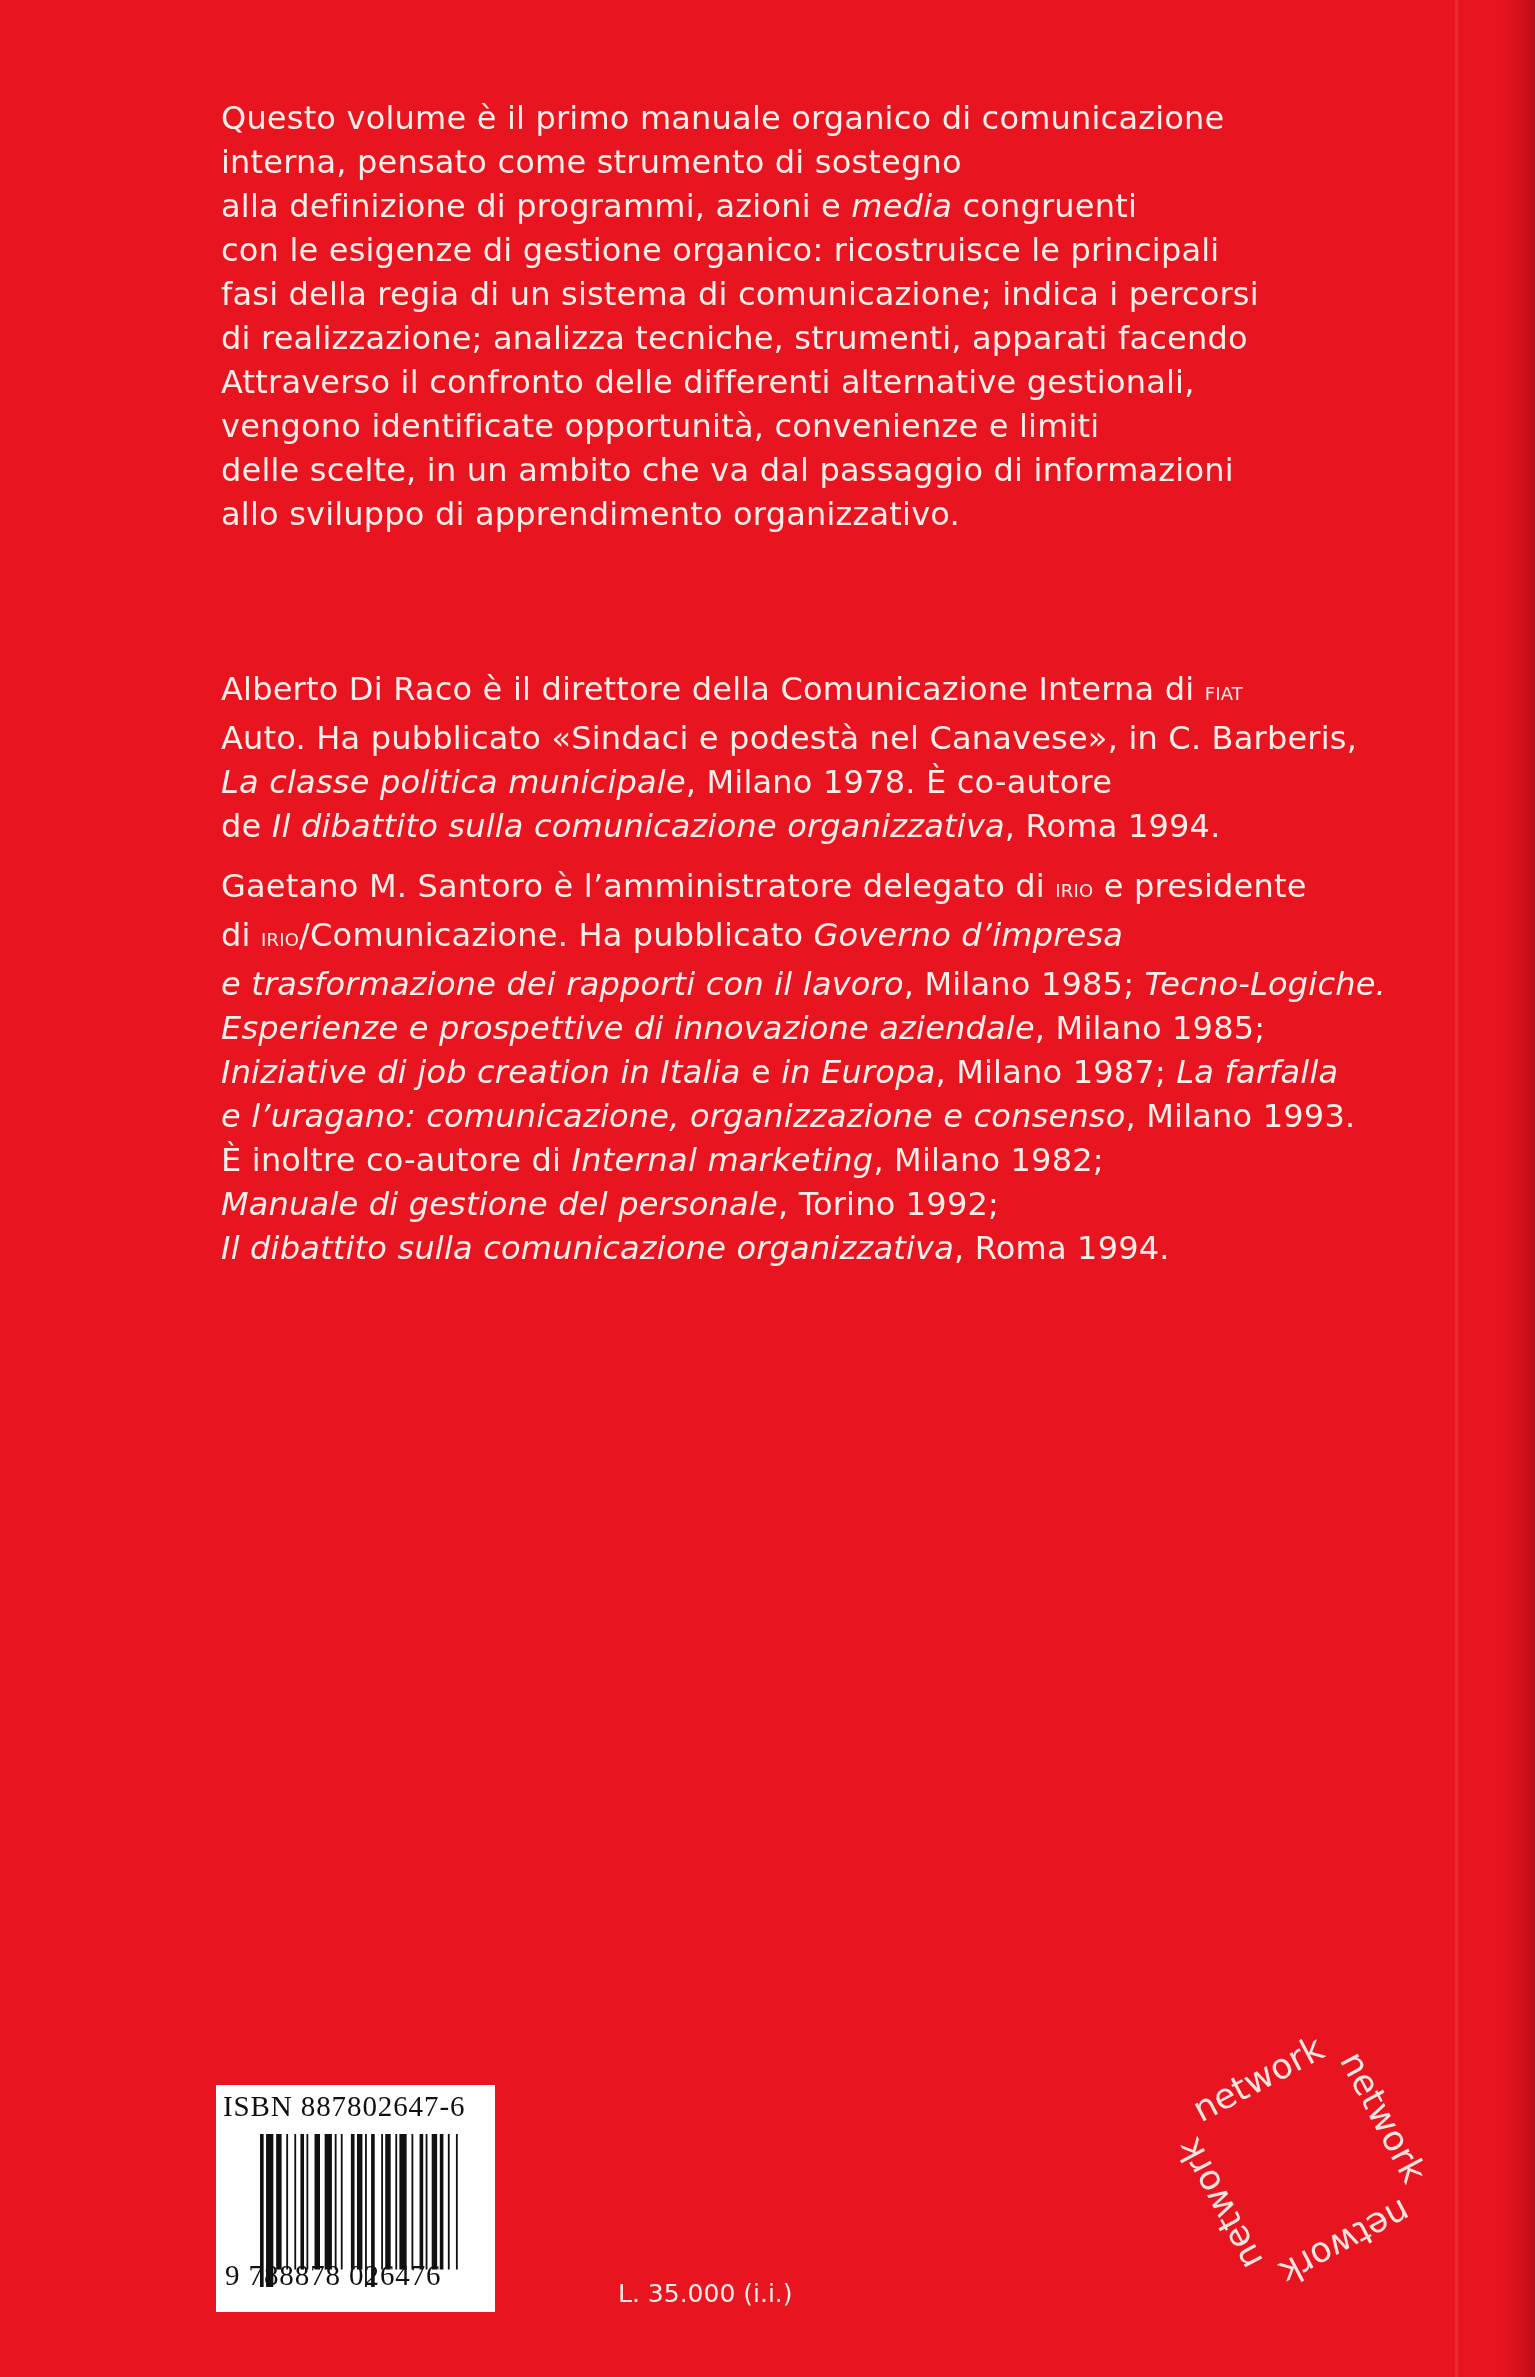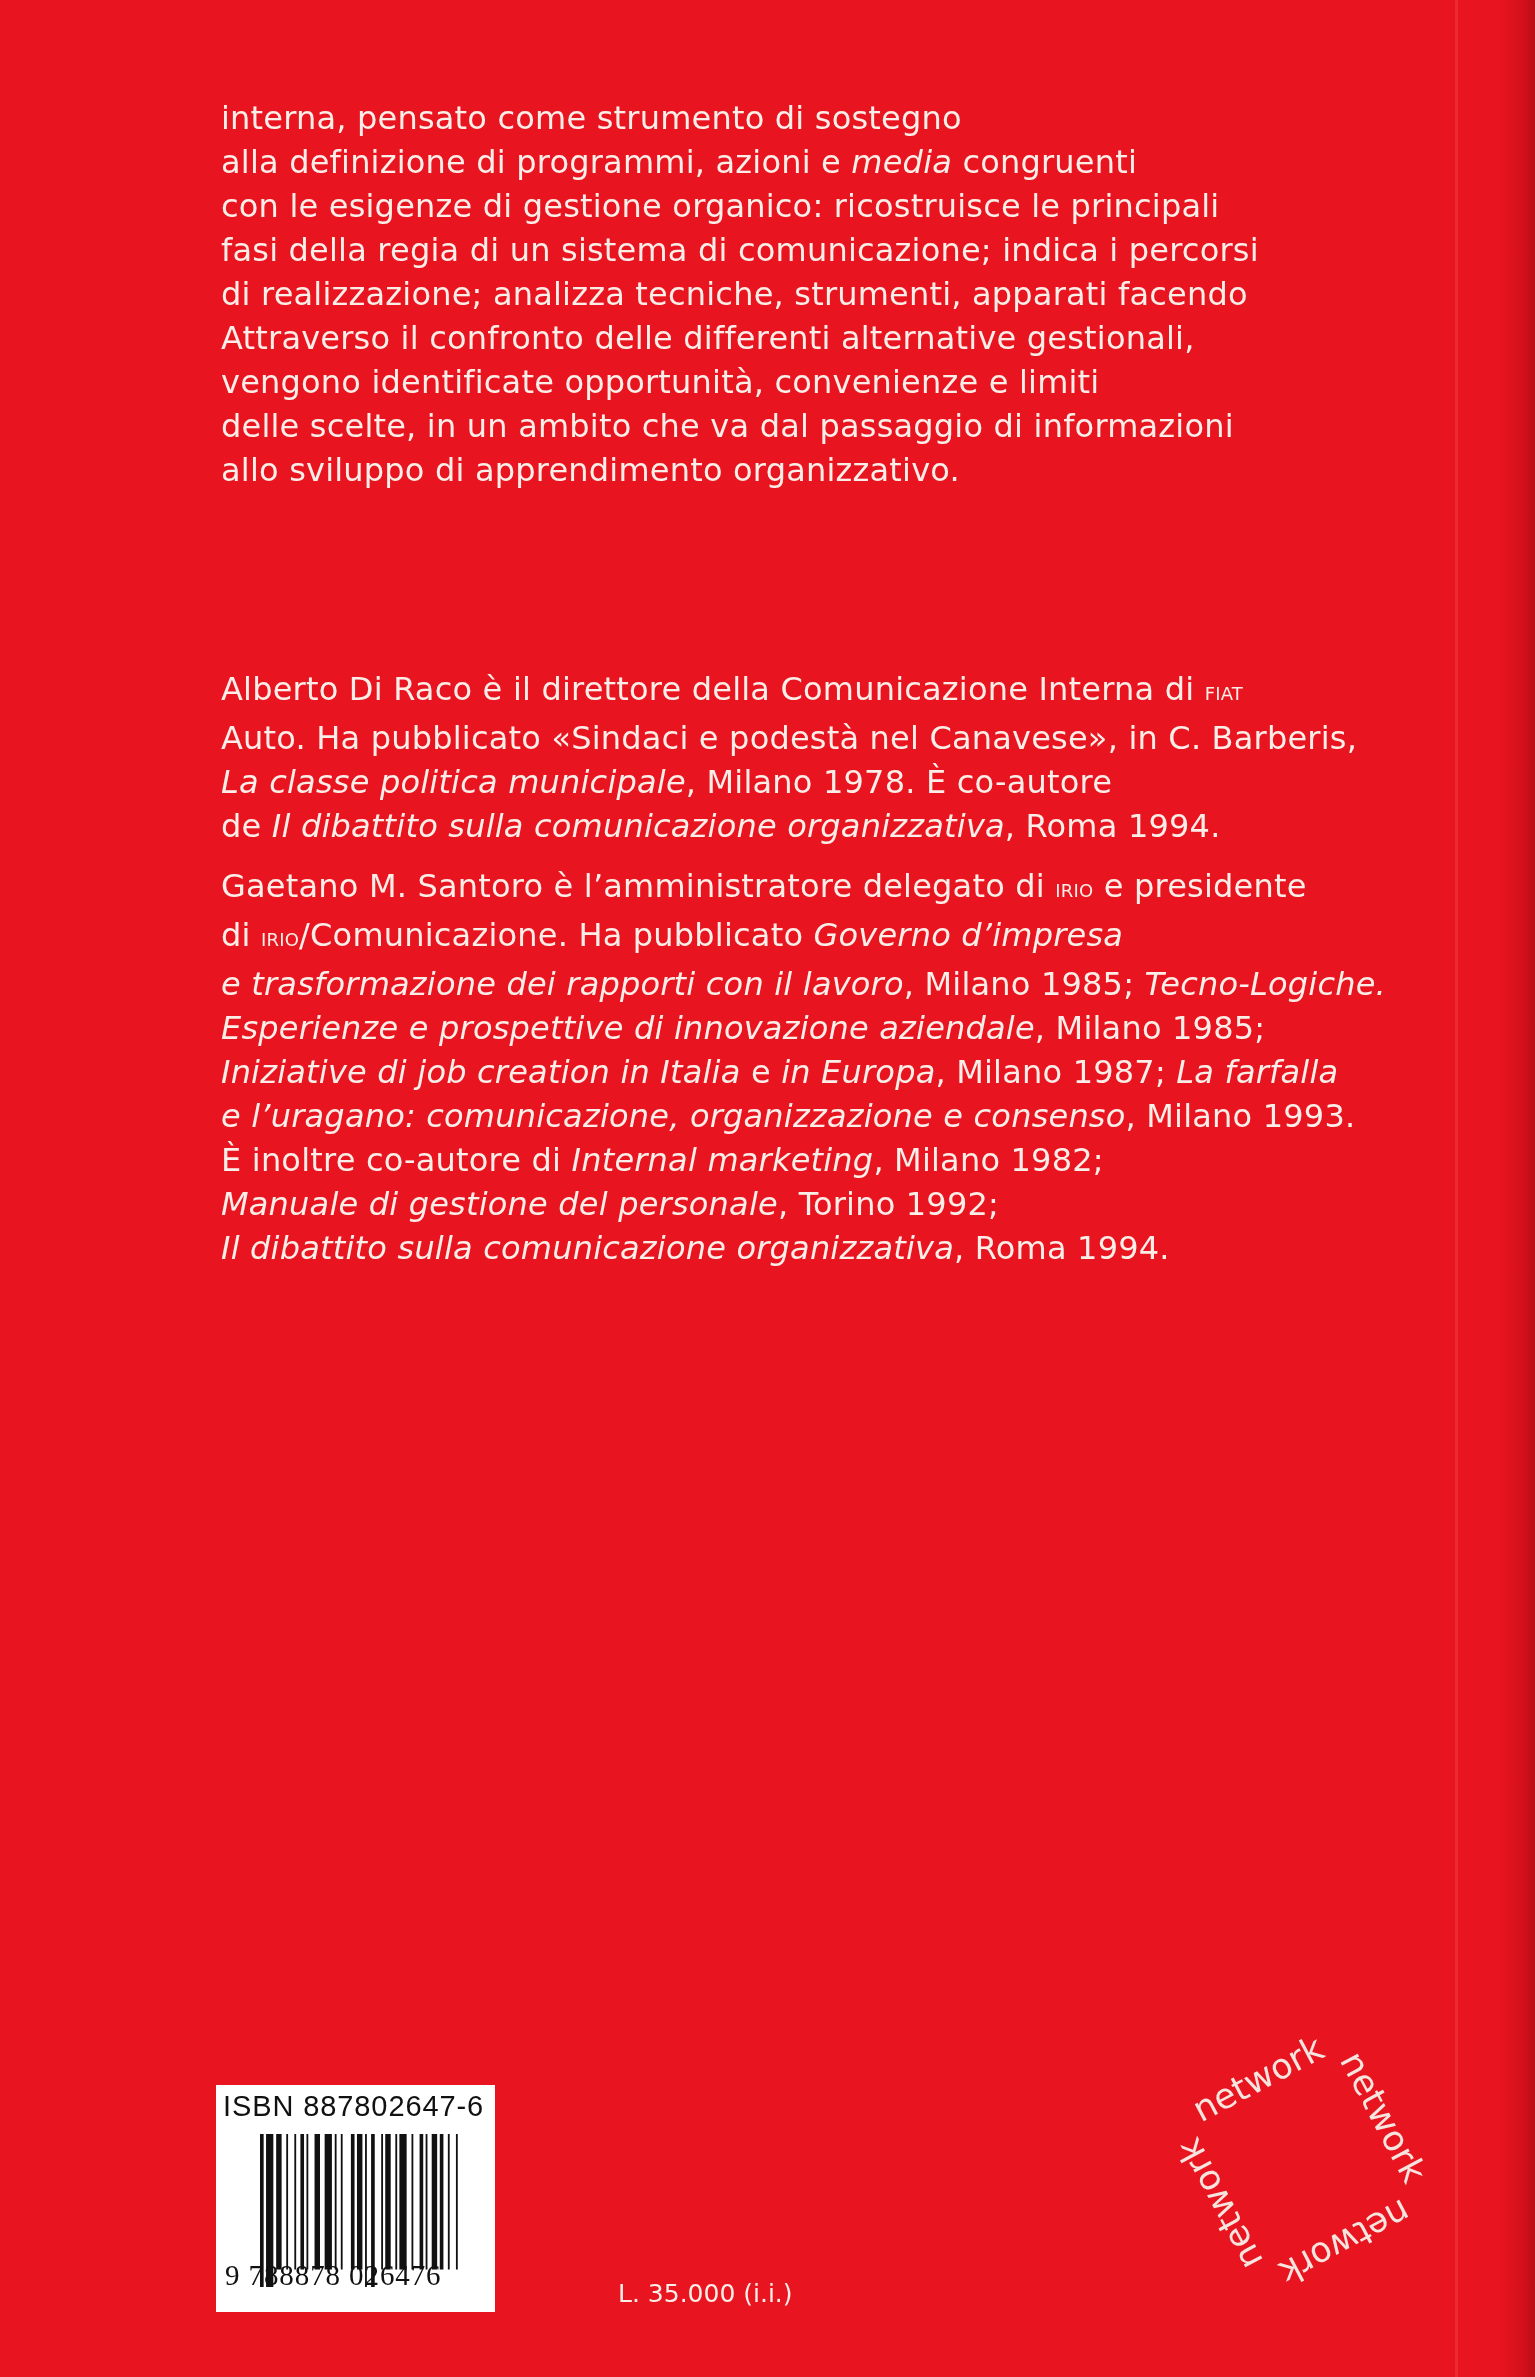--- a/index.html
+++ b/index.html
@@ -27,21 +27,21 @@
   #para1 { top: 96px; }
   #para2 { top: 667px; }
   #para3 { top: 864px; }
 
   .barcode-box {
     position: absolute; left: 216px; top: 2085px; width: 279px; height: 227px;
     background: #ffffff; color: #111;
   }
   .isbn {
     position: absolute; left: 7px; top: 5.3px;
-    font-family: Liberation Sans, sans-serif;
+    font-family: Liberation Serif, serif;
     font-size: 29px; letter-spacing: 0.9px; color: #111; white-space: nowrap;
   }
   .bars { position: absolute; left: 44px; top: 49px; width: 202px; height: 153px; }
   .ean {
     position: absolute; left: 9px; top: 174px;
     font-family: Liberation Serif, serif;
     font-size: 29px; letter-spacing: 0.9px; color: #111; white-space: pre;
   }
   .price {
     position: absolute; left: 618px; top: 2279px;
@@ -51,20 +51,21 @@
     position: absolute; left: 1157px; top: 2016px; width: 289px; height: 289px;
   }
 </style>
 </head>
 <body>
 
 <div class="spine-shade"></div>
 <div class="fold-line"></div>
 
 <div id="para1" class="text-block">
+    <span class="line"><span>Questo volume è il primo manuale organico di comunicazione</span></span>
     <span class="line"><span>interna, pensato come strumento di sostegno</span></span>
     <span class="line"><span>alla definizione di programmi, azioni e </span><span class="it">media</span><span> congruenti</span></span>
     <span class="line"><span>con le esigenze di gestione organico: ricostruisce le principali</span></span>
     <span class="line"><span>fasi della regia di un sistema di comunicazione; indica i percorsi</span></span>
     <span class="line"><span>di realizzazione; analizza tecniche, strumenti, apparati facendo</span></span>
     <span class="line"><span>Attraverso il confronto delle differenti alternative gestionali,</span></span>
     <span class="line"><span>vengono identificate opportunità, convenienze e limiti</span></span>
     <span class="line"><span>delle scelte, in un ambito che va dal passaggio di informazioni</span></span>
     <span class="line"><span>allo sviluppo di apprendimento organizzativo.</span></span>
   </div>

